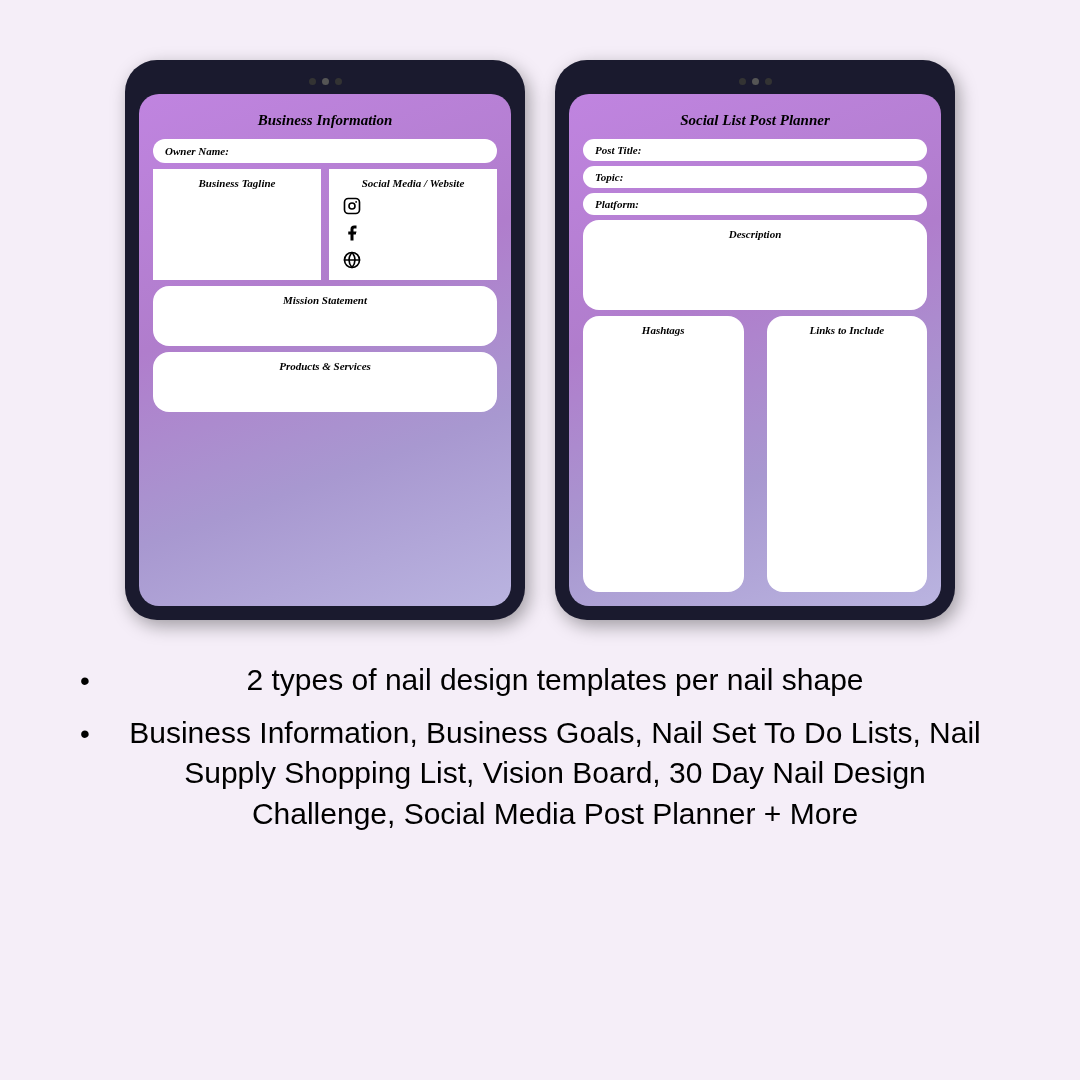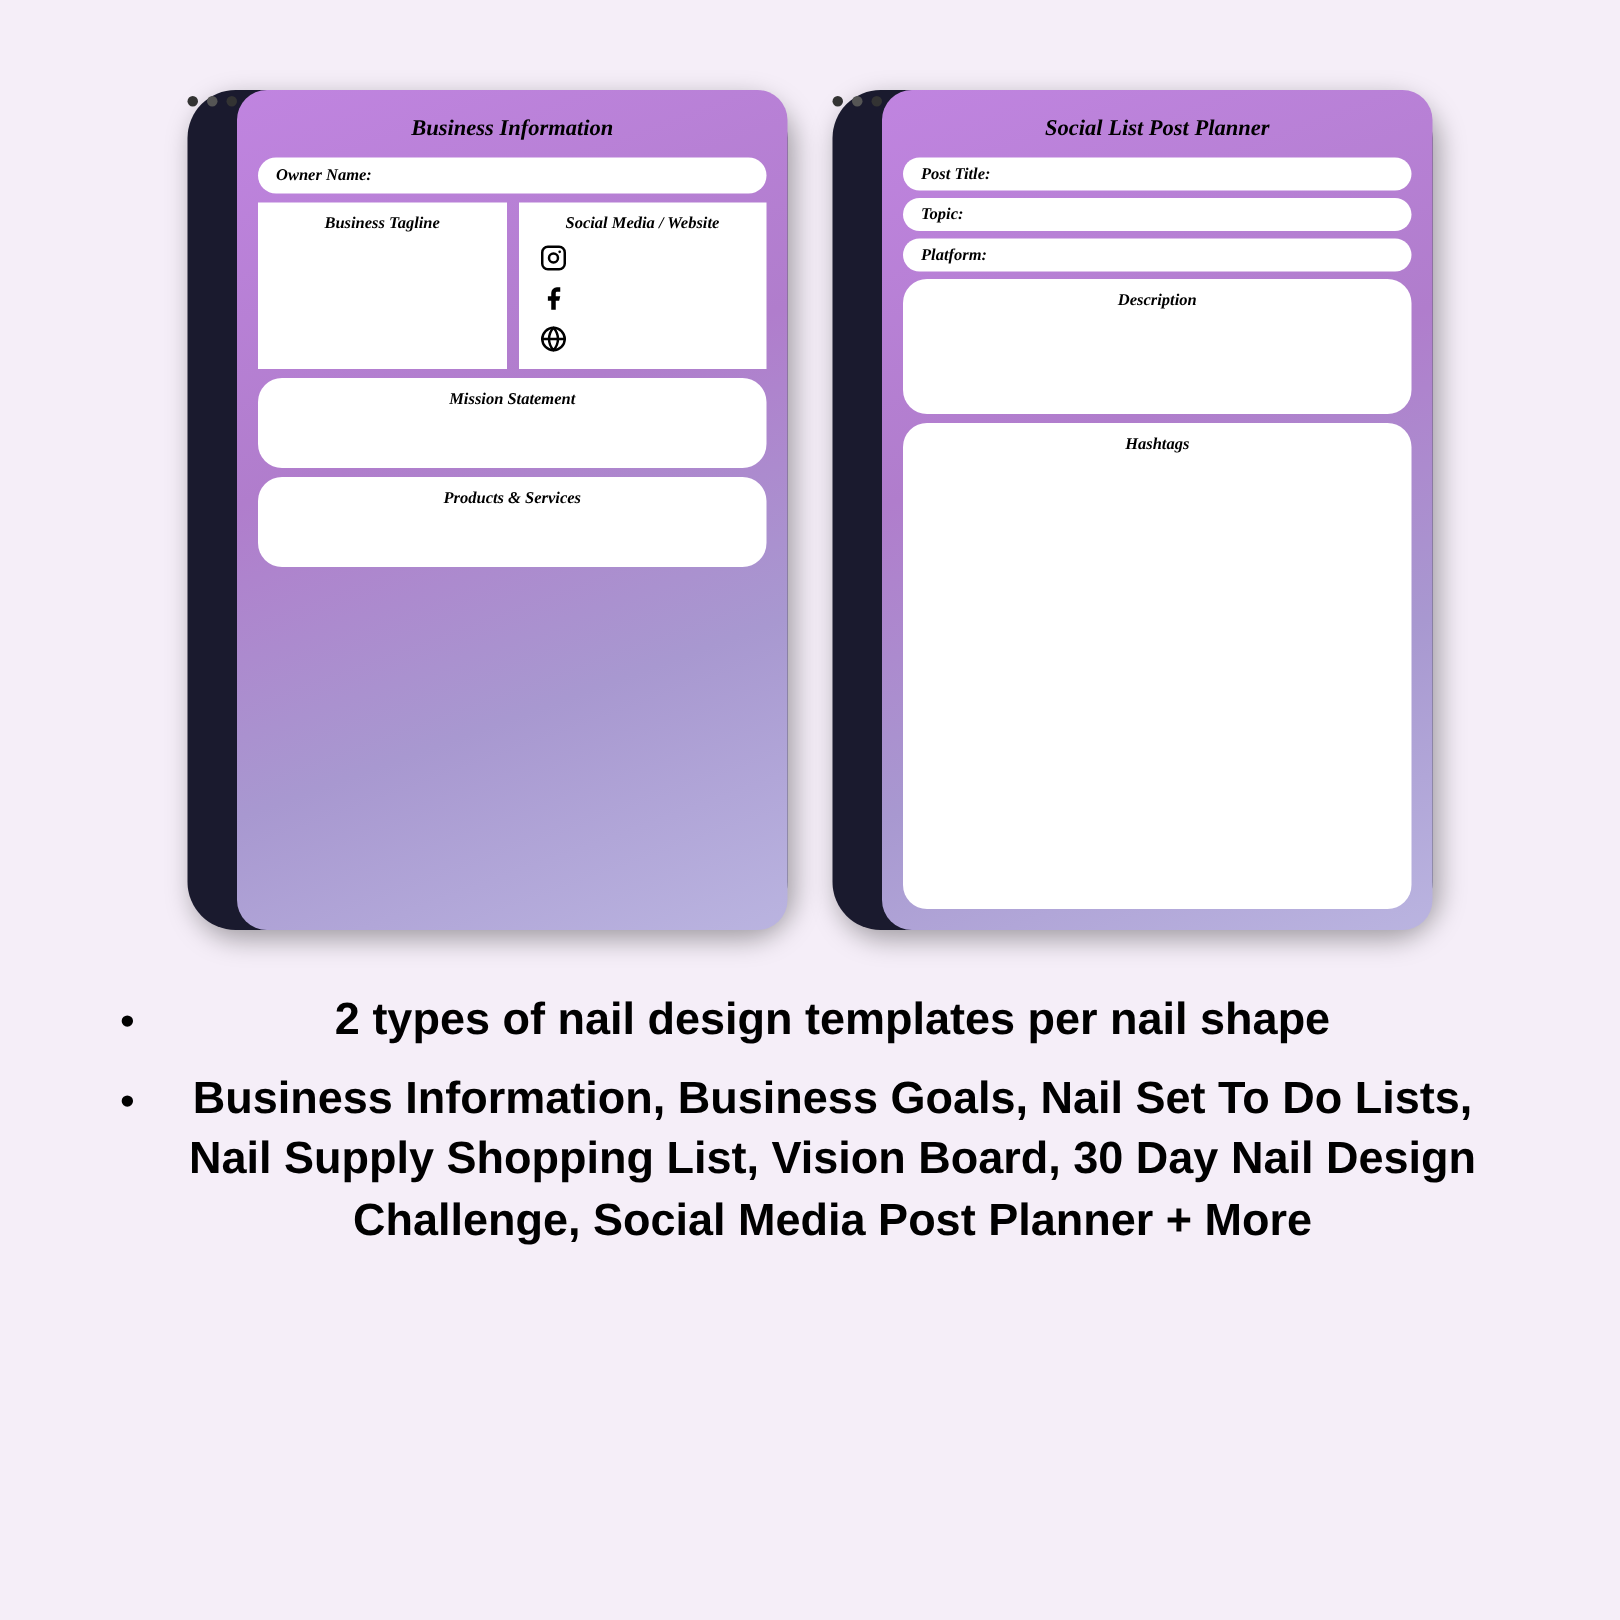--- a/index.html
+++ b/index.html
@@ -24,24 +24,25 @@
       padding: 60px 40px 30px 40px;
       width: 100%;
     }
 
     
     .tablet {
       width: 400px;
       height: 560px;
       background: #1a1a2e;
       border-radius: 32px;
+      padding: 14px;
       box-shadow: 4px 6px 18px rgba(0,0,0,0.35);
       position: relative;
       display: flex;
-      flex-direction: row;
+      flex-direction: column;
     }
 
     .tablet-camera-bar {
       display: flex;
       justify-content: center;
       align-items: center;
       gap: 6px;
       margin-bottom: 6px;
       height: 14px;
     }
@@ -236,21 +237,20 @@
     .bullet-text {
       font-size: 30px;
       font-family: Arial, sans-serif;
       color: #000;
       text-align: center;
       line-height: 1.35;
       flex: 1;
     }
 
     .bullet-text.centered {
-      font-weight: bold;
     }
 
     .tagline-box {
       min-height: 70px;
     }
   </style>
 </head>
 <body>
 
 <div class="tablets-row">
@@ -314,20 +314,23 @@
       <div class="right-field">Platform:</div>
 
       <div class="description-box">
         <div class="desc-label">Description</div>
       </div>
 
       <div class="bottom-two-col">
         <div class="bottom-box">
           <div class="bottom-box-label">Hashtags</div>
         </div>
+        <div class="bottom-box">
+          <div class="bottom-box-label">Links to Include</div>
+        </div>
       </div>
     </div>
   </div>
 
 </div>
 
 <div class="bottom-text-section">
   <div class="bullet-item">
     <span class="bullet-dot">•</span>
     <span class="bullet-text centered">2 types of nail design templates per nail shape</span>

